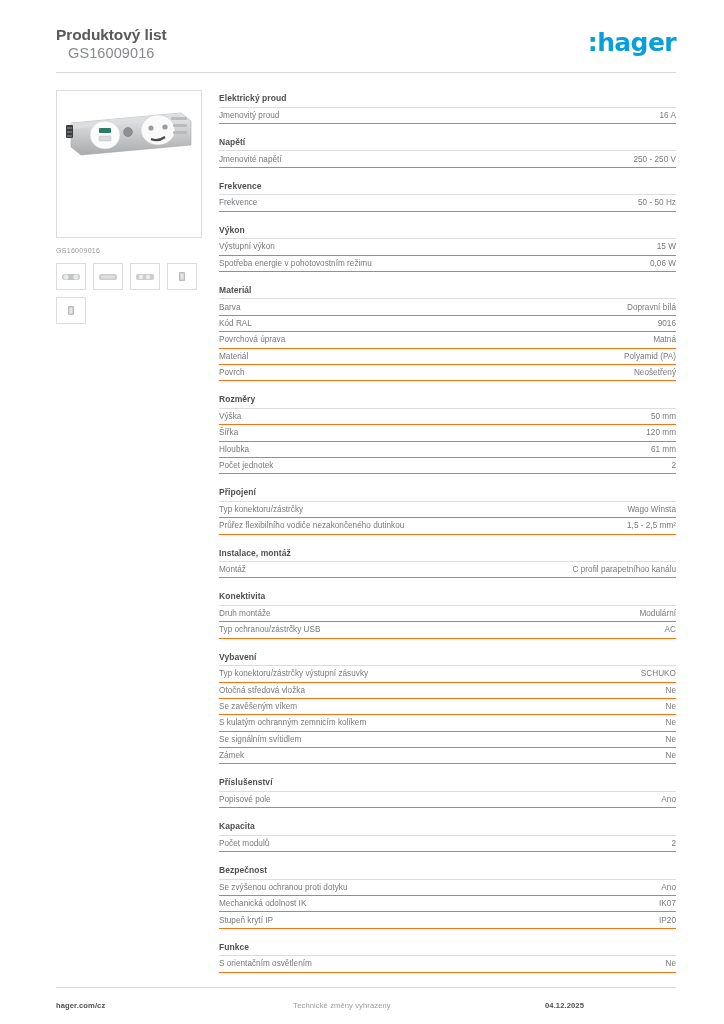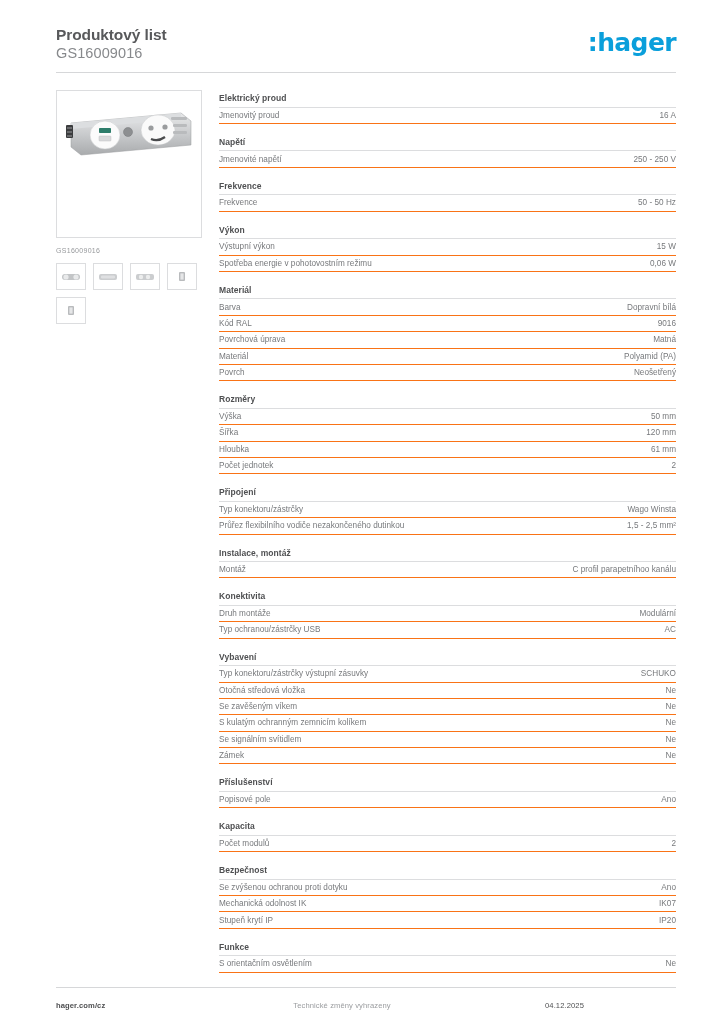--- a/index.html
+++ b/index.html
@@ -17,20 +17,21 @@
   }
 
   
   .header {
     position: absolute;
     left: 56px; top: 26px;
     width: 620px;
     display: flex;
     align-items: flex-start;
     justify-content: space-between;
+    text-align: center;
   }
   .title-block { line-height: 1.18; }
   .doc-title {
     font-size: 15.5px;
     font-weight: bold;
     color: #58595b;
     letter-spacing: -0.1px;
   }
   .doc-code {
     font-size: 14.5px;
@@ -164,21 +165,21 @@
     font-size: 7.6px;
     color: #9a9c9f;
     letter-spacing: 0.1px;
     position: absolute;
     left: 0; right: 0;
     text-align: center;
     margin-left: 44px;
   }
   .footer-right {
     font-size: 7.6px;
-    font-weight: normal;
+    font-weight: bold;
     color: #4f5052;
     letter-spacing: 0.1px;
     margin-left: auto;
     position: relative;
     z-index: 2;
   }
 </style>
 </head>
 <body>
 

